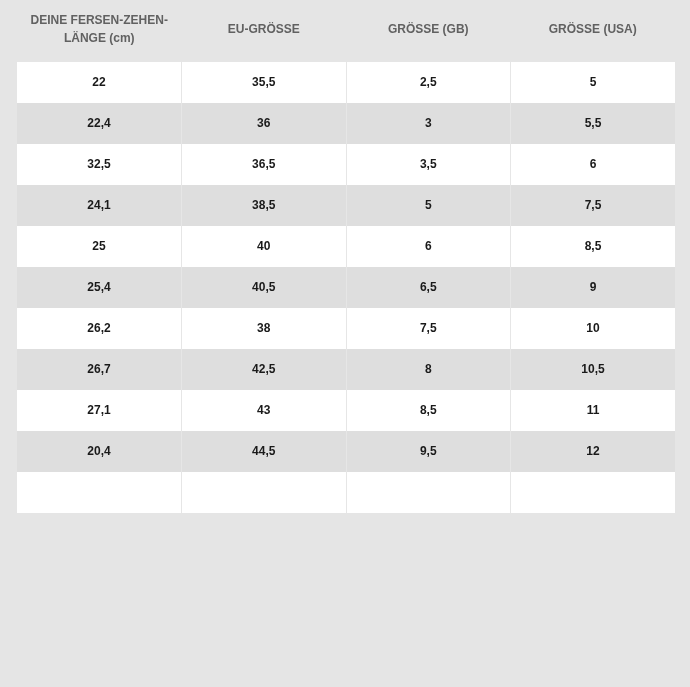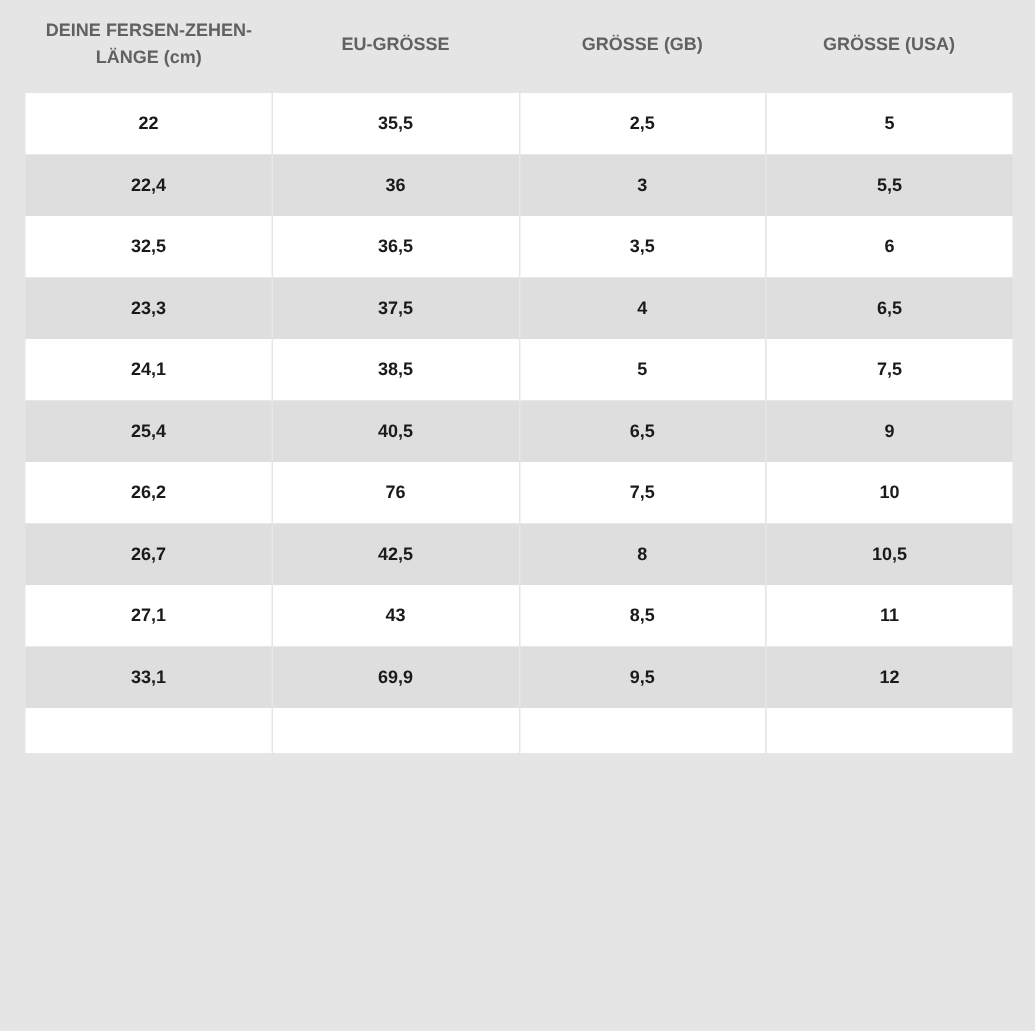--- a/index.html
+++ b/index.html
@@ -11,21 +11,21 @@
     width: 690px;
     height: 687px;
     overflow: hidden;
     background: #e5e5e5;
     font-family: "Liberation Sans", sans-serif;
     -webkit-font-smoothing: antialiased;
   }
   #page {
     position: relative;
     width: 690px;
-    height: 502px;
+    height: 687px;
     overflow: hidden;
   }
   table.size-table {
     position: absolute;
     left: 17px;
     top: 0;
     width: 658px;
     border-collapse: collapse;
     table-layout: fixed;
   }
@@ -98,58 +98,58 @@
           <td>3</td>
           <td>5,5</td>
         </tr>
         <tr>
           <td>32,5</td>
           <td>36,5</td>
           <td>3,5</td>
           <td>6</td>
         </tr>
         <tr>
-          <td>23,3</td>
-          <td>37,5</td>
-          <td>4</td>
-          <td>6,5</td>
-        </tr>
-        <tr>
           <td>24,1</td>
           <td>38,5</td>
           <td>5</td>
           <td>7,5</td>
+        </tr>
+        <tr>
+          <td>25</td>
+          <td>40</td>
+          <td>6</td>
+          <td>8,5</td>
         </tr>
         <tr>
           <td>25,4</td>
           <td>40,5</td>
           <td>6,5</td>
           <td>9</td>
         </tr>
         <tr>
           <td>26,2</td>
-          <td>76</td>
+          <td>38</td>
           <td>7,5</td>
           <td>10</td>
         </tr>
         <tr>
           <td>26,7</td>
           <td>42,5</td>
           <td>8</td>
           <td>10,5</td>
         </tr>
         <tr>
           <td>27,1</td>
           <td>43</td>
           <td>8,5</td>
           <td>11</td>
         </tr>
         <tr>
-          <td>33,1</td>
-          <td>69,9</td>
+          <td>20,4</td>
+          <td>44,5</td>
           <td>9,5</td>
           <td>12</td>
         </tr>
         <tr>
           <td></td>
           <td></td>
           <td></td>
           <td></td>
         </tr>
       </tbody>

